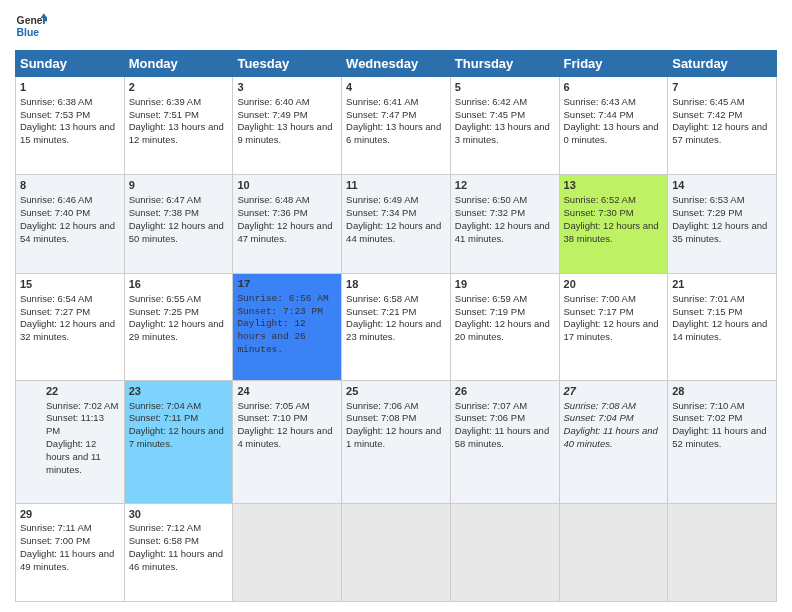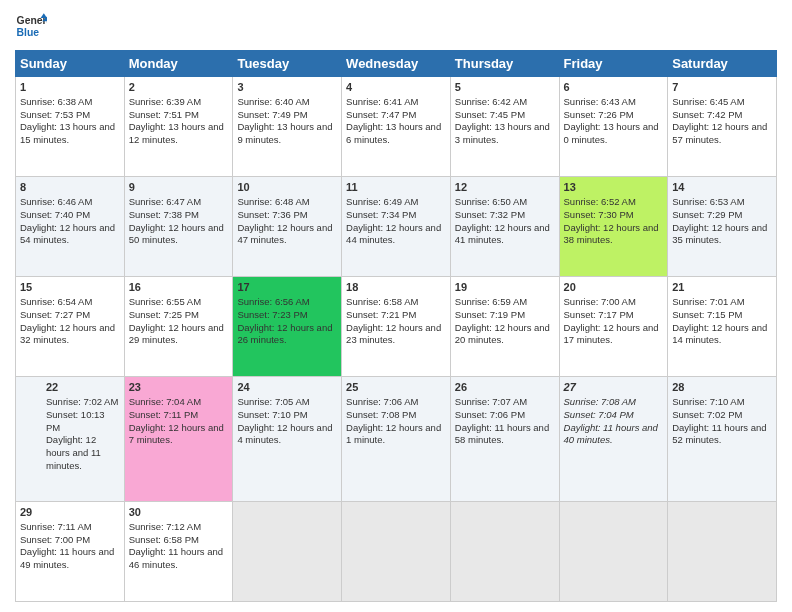--- a/index.html
+++ b/index.html
@@ -114,44 +114,44 @@
           <th>Saturday</th>
         </tr>
     </thead>
     <tbody id="calendar-body">
     <tr>
           <td style="background: rgb(255, 255, 255);"><span class="day-num">1</span><span>Sunrise: 6:38 AM</span><br><span>Sunset: 7:53 PM</span><br><span>Daylight: 13 hours and 15 minutes.</span></td>
           <td style="background: rgb(255, 255, 255);"><span class="day-num">2</span><span>Sunrise: 6:39 AM</span><br><span>Sunset: 7:51 PM</span><br><span>Daylight: 13 hours and 12 minutes.</span></td>
           <td style="background: rgb(255, 255, 255);"><span class="day-num">3</span><span>Sunrise: 6:40 AM</span><br><span>Sunset: 7:49 PM</span><br><span>Daylight: 13 hours and 9 minutes.</span></td>
           <td style="background: rgb(255, 255, 255);"><span class="day-num">4</span><span>Sunrise: 6:41 AM</span><br><span>Sunset: 7:47 PM</span><br><span>Daylight: 13 hours and 6 minutes.</span></td>
           <td style="background: rgb(255, 255, 255);"><span class="day-num">5</span><span>Sunrise: 6:42 AM</span><br><span>Sunset: 7:45 PM</span><br><span>Daylight: 13 hours and 3 minutes.</span></td>
-          <td style="background: rgb(255, 255, 255);"><span class="day-num">6</span><span>Sunrise: 6:43 AM</span><br><span>Sunset: 7:26 PM</span><br><span>Daylight: 13 hours and 0 minutes.</span></td>
+          <td style="background: rgb(255, 255, 255);"><span class="day-num">6</span><span>Sunrise: 6:43 AM</span><br><span>Sunset: 7:44 PM</span><br><span>Daylight: 13 hours and 0 minutes.</span></td>
           <td style="background: rgb(255, 255, 255);"><span class="day-num">7</span><span>Sunrise: 6:45 AM</span><br><span>Sunset: 7:42 PM</span><br><span>Daylight: 12 hours and 57 minutes.</span></td>
         </tr>
         <tr>
           <td style="background: rgb(240, 244, 248);"><span class="day-num">8</span><span>Sunrise: 6:46 AM</span><br><span>Sunset: 7:40 PM</span><br><span>Daylight: 12 hours and 54 minutes.</span></td>
           <td style="background: rgb(240, 244, 248);"><span class="day-num">9</span><span>Sunrise: 6:47 AM</span><br><span>Sunset: 7:38 PM</span><br><span>Daylight: 12 hours and 50 minutes.</span></td>
           <td style="background: rgb(240, 244, 248);"><span class="day-num">10</span><span>Sunrise: 6:48 AM</span><br><span>Sunset: 7:36 PM</span><br><span>Daylight: 12 hours and 47 minutes.</span></td>
           <td style="background: rgb(240, 244, 248);"><span class="day-num">11</span><span>Sunrise: 6:49 AM</span><br><span>Sunset: 7:34 PM</span><br><span>Daylight: 12 hours and 44 minutes.</span></td>
           <td style="background: rgb(240, 244, 248);"><span class="day-num">12</span><span>Sunrise: 6:50 AM</span><br><span>Sunset: 7:32 PM</span><br><span>Daylight: 12 hours and 41 minutes.</span></td>
           <td style="background: #bef264;"><span class="day-num">13</span><span>Sunrise: 6:52 AM</span><br><span>Sunset: 7:30 PM</span><br><span>Daylight: 12 hours and 38 minutes.</span></td>
           <td style="background: rgb(240, 244, 248);"><span class="day-num">14</span><span>Sunrise: 6:53 AM</span><br><span>Sunset: 7:29 PM</span><br><span>Daylight: 12 hours and 35 minutes.</span></td>
         </tr>
         <tr>
           <td style="background: rgb(255, 255, 255);"><span class="day-num">15</span><span>Sunrise: 6:54 AM</span><br><span>Sunset: 7:27 PM</span><br><span>Daylight: 12 hours and 32 minutes.</span></td>
           <td style="background: rgb(255, 255, 255);"><span class="day-num">16</span><span>Sunrise: 6:55 AM</span><br><span>Sunset: 7:25 PM</span><br><span>Daylight: 12 hours and 29 minutes.</span></td>
-          <td style="background: #22c55e;"><span class="day-num">17</span><span>Sunrise: 6:56 AM</span><br><span>Sunset: 7:23 PM</span><br><span>Daylight: 12 hours and 26 minutes.</span></td>
+          <td style="background: #3b82f6; font-family: Liberation Mono, monospace;"><span class="day-num">17</span><span>Sunrise: 6:56 AM</span><br><span>Sunset: 7:23 PM</span><br><span>Daylight: 12 hours and 26 minutes.</span></td>
           <td style="background: rgb(255, 255, 255);"><span class="day-num">18</span><span>Sunrise: 6:58 AM</span><br><span>Sunset: 7:21 PM</span><br><span>Daylight: 12 hours and 23 minutes.</span></td>
           <td style="background: rgb(255, 255, 255);"><span class="day-num">19</span><span>Sunrise: 6:59 AM</span><br><span>Sunset: 7:19 PM</span><br><span>Daylight: 12 hours and 20 minutes.</span></td>
           <td style="background: rgb(255, 255, 255); margin-top: 48px;"><span class="day-num">20</span><span>Sunrise: 7:00 AM</span><br><span>Sunset: 7:17 PM</span><br><span>Daylight: 12 hours and 17 minutes.</span></td>
           <td style="background: rgb(255, 255, 255);"><span class="day-num">21</span><span>Sunrise: 7:01 AM</span><br><span>Sunset: 7:15 PM</span><br><span>Daylight: 12 hours and 14 minutes.</span></td>
         </tr>
         <tr>
-          <td style="background: rgb(240, 244, 248); padding-left: 30px;"><span class="day-num">22</span><span>Sunrise: 7:02 AM</span><br><span>Sunset: 10:13 PM</span><br><span>Daylight: 12 hours and 11 minutes.</span></td>
-          <td style="background: #f9a8d4; margin-left: 48px;"><span class="day-num">23</span><span>Sunrise: 7:04 AM</span><br><span>Sunset: 7:11 PM</span><br><span>Daylight: 12 hours and 7 minutes.</span></td>
+          <td style="background: rgb(240, 244, 248); padding-left: 30px;"><span class="day-num">22</span><span>Sunrise: 7:02 AM</span><br><span>Sunset: 11:13 PM</span><br><span>Daylight: 12 hours and 11 minutes.</span></td>
+          <td style="background: #7dd3fc; margin-left: 48px;"><span class="day-num">23</span><span>Sunrise: 7:04 AM</span><br><span>Sunset: 7:11 PM</span><br><span>Daylight: 12 hours and 7 minutes.</span></td>
           <td style="background: rgb(240, 244, 248);"><span class="day-num">24</span><span>Sunrise: 7:05 AM</span><br><span>Sunset: 7:10 PM</span><br><span>Daylight: 12 hours and 4 minutes.</span></td>
           <td style="background: rgb(240, 244, 248);"><span class="day-num">25</span><span>Sunrise: 7:06 AM</span><br><span>Sunset: 7:08 PM</span><br><span>Daylight: 12 hours and 1 minute.</span></td>
           <td style="background: rgb(240, 244, 248); margin-left: 10px;"><span class="day-num">26</span><span>Sunrise: 7:07 AM</span><br><span>Sunset: 7:06 PM</span><br><span>Daylight: 11 hours and 58 minutes.</span></td>
           <td style="background: rgb(240, 244, 248); font-style: italic;"><span class="day-num">27</span><span>Sunrise: 7:08 AM</span><br><span>Sunset: 7:04 PM</span><br><span>Daylight: 11 hours and 40 minutes.</span></td>
           <td style="background: rgb(240, 244, 248);"><span class="day-num">28</span><span>Sunrise: 7:10 AM</span><br><span>Sunset: 7:02 PM</span><br><span>Daylight: 11 hours and 52 minutes.</span></td>
         </tr>
         <tr>
           <td style="background: rgb(255, 255, 255);"><span class="day-num">29</span><span>Sunrise: 7:11 AM</span><br><span>Sunset: 7:00 PM</span><br><span>Daylight: 11 hours and 49 minutes.</span></td>
           <td style="background: rgb(255, 255, 255);"><span class="day-num">30</span><span>Sunrise: 7:12 AM</span><br><span>Sunset: 6:58 PM</span><br><span>Daylight: 11 hours and 46 minutes.</span></td>
           <td class="empty"></td>

